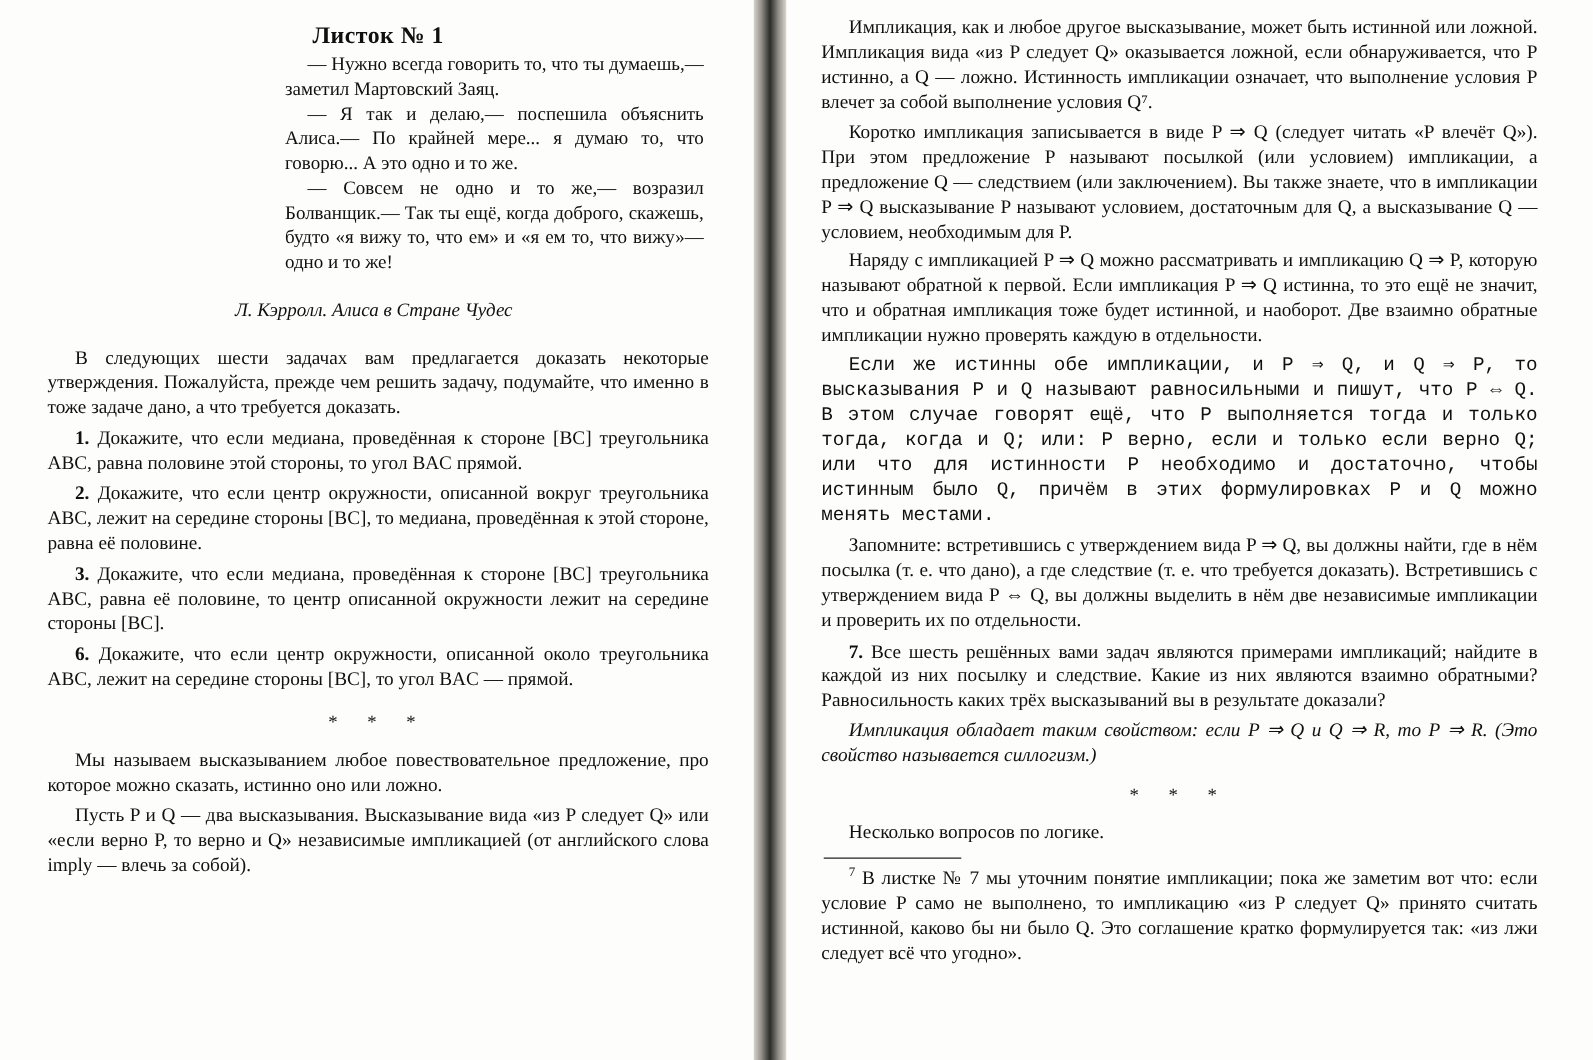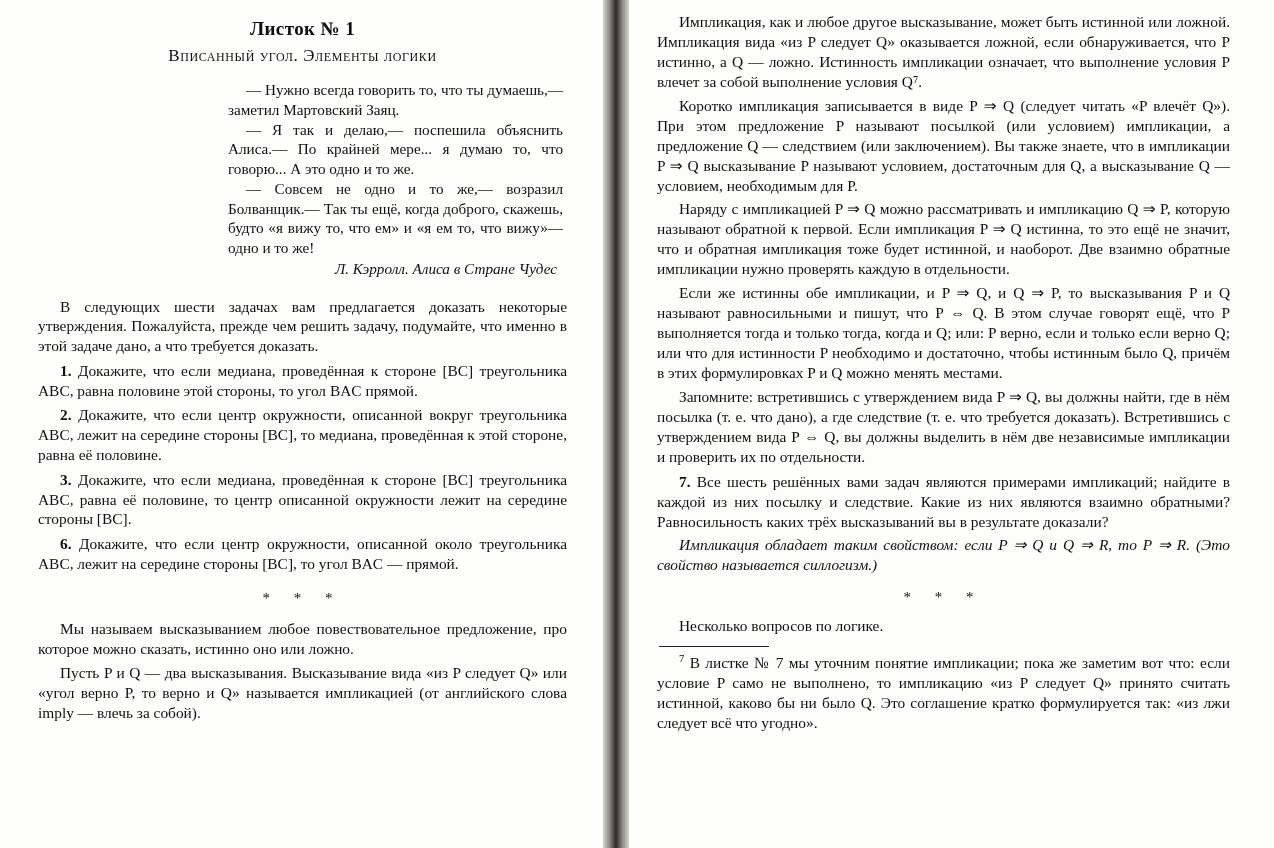--- a/index.html
+++ b/index.html
@@ -67,24 +67,24 @@
   }
   .epigraph p {
     margin: 0;
     text-indent: 18px;
   }
   .epigraph p.dash {
     text-indent: 18px;
     margin-left: 40px;
   }
   .epigraph-source {
-    text-align: right;
+    text-align: left;
     font-style: italic;
     font-size: 15.2px;
-    margin-top: 1px;
+    margin-top: 19px;
     margin-right: 6px;
   }
   .body-text p {
     margin: 0;
     font-size: 15.4px;
     line-height: 1.285;
     text-align: justify;
     text-indent: 22px;
   }
   .body-text .block { margin-top: 5px; }
@@ -127,31 +127,30 @@
 </head>
 <body>
 
 <div class="page">
 
   <div class="gutter"></div>
 
   <div class="col col-left">
 
     <div class="sheet-title">Листок № 1</div>
-    <div class="sheet-subtitle">Вписанный угол. Элементы логики</div>
 
     <div class="epigraph">
       <p class="dash">— Нужно всегда говорить то, что ты думаешь,— заметил Мартовский Заяц.</p>
       <p class="dash">— Я так и делаю,— поспешила объяснить Алиса.— По крайней мере... я думаю то, что говорю... А это одно и то же.</p>
       <p class="dash">— Совсем не одно и то же,— возразил Болванщик.— Так ты ещё, когда доброго, скажешь, будто «я вижу то, что ем» и «я ем то, что вижу»— одно и то же!</p>
       <div class="epigraph-source">Л. Кэрролл. Алиса в Стране Чудес</div>
     </div>
 
     <div class="body-text" style="margin-top:18px;">
-      <p>В следующих шести задачах вам предлагается доказать некоторые утверждения. Пожалуйста, прежде чем решить задачу, подумайте, что именно в этой задаче дано, а что требуется доказать.</p>
+      <p>В следующих шести задачах вам предлагается доказать некоторые утверждения. Пожалуйста, прежде чем решить задачу, подумайте, что именно в тоже задаче дано, а что требуется доказать.</p>
 
       <p class="block">
         <span class="num">1.</span>
         <span>Докажите, что если медиана, проведённая к стороне [BC] треугольника ABC, равна половине этой стороны, то угол BAC прямой.</span>
       </p>
       <p class="block">
         <span class="num">2.</span>
         <span>Докажите, что если центр окружности, описанной вокруг треугольника ABC, лежит на середине стороны [BC], то медиана, проведённая к этой стороне, равна её половине.</span>
       </p>
       <p class="block">
@@ -159,31 +158,31 @@
         <span>Докажите, что если медиана, проведённая к стороне [BC] треугольника ABC, равна её половине, то центр описанной окружности лежит на середине стороны [BC].</span>
       </p>
       <p class="block">
         <span class="num">6.</span>
         <span>Докажите, что если центр окружности, описанной около треугольника ABC, лежит на середине стороны [BC], то угол BAC — прямой.</span>
       </p>
 
       <div class="stars">* * *</div>
 
       <p>Мы называем высказыванием любое повествовательное предложение, про которое можно сказать, истинно оно или ложно.</p>
-      <p style="margin-top:5px;">Пусть P и Q — два высказывания. Высказывание вида «из P следует Q» или «угол верно P, то верно и Q» называется импликацией (от английского слова imply — влечь за собой).</p>
+      <p style="margin-top:5px;">Пусть P и Q — два высказывания. Высказывание вида «из P следует Q» или «если верно P, то верно и Q» независимые импликацией (от английского слова imply — влечь за собой).</p>
     </div>
   </div>
 
   <div class="col col-right">
     <div class="right-body">
 
       <p>Импликация, как и любое другое высказывание, может быть истинной или ложной. Импликация вида «из P следует Q» оказывается ложной, если обнаруживается, что P истинно, а Q — ложно. Истинность импликации означает, что выполнение условия P влечет за собой выполнение условия Q⁷.</p>
       <p style="margin-top:4px;">Коротко импликация записывается в виде P ⇒ Q (следует читать «P влечёт Q»). При этом предложение P называют посылкой (или условием) импликации, а предложение Q — следствием (или заключением). Вы также знаете, что в импликации P ⇒ Q высказывание P называют условием, достаточным для Q, а высказывание Q — условием, необходимым для P.</p>
       <p style="margin-top:4px;">Наряду с импликацией P ⇒ Q можно рассматривать и импликацию Q ⇒ P, которую называют обратной к первой. Если импликация P ⇒ Q истинна, то это ещё не значит, что и обратная импликация тоже будет истинной, и наоборот. Две взаимно обратные импликации нужно проверять каждую в отдельности.</p>
-      <p style="margin-top:4px;">Если же истинны обе импликации, и P ⇒ Q, и Q ⇒ P, то высказывания P и Q называют равносильными и пишут, что P ⇔ Q. В этом случае говорят ещё, что P выполняется тогда и только тогда, когда и Q; или: P верно, если и только если верно Q; или что для истинности P необходимо и достаточно, чтобы истинным было Q, причём в этих формулировках P и Q можно менять местами.</p>
+      <p style="margin-top:4px;font-family:Liberation Mono, monospace;">Если же истинны обе импликации, и P ⇒ Q, и Q ⇒ P, то высказывания P и Q называют равносильными и пишут, что P ⇔ Q. В этом случае говорят ещё, что P выполняется тогда и только тогда, когда и Q; или: P верно, если и только если верно Q; или что для истинности P необходимо и достаточно, чтобы истинным было Q, причём в этих формулировках P и Q можно менять местами.</p>
       <p style="margin-top:4px;">Запомните: встретившись с утверждением вида P ⇒ Q, вы должны найти, где в нём посылка (т. е. что дано), а где следствие (т. е. что требуется доказать). Встретившись с утверждением вида P ⇔ Q, вы должны выделить в нём две независимые импликации и проверить их по отдельности.</p>
 
       <p style="margin-top:5px;">
         <span class="num">7.</span>
         <span>Все шесть решённых вами задач являются примерами импликаций; найдите в каждой из них посылку и следствие. Какие из них являются взаимно обратными? Равносильность каких трёх высказываний вы в результате доказали?</span>
       </p>
 
       <p style="margin-top:4px;font-style:italic;">Импликация обладает таким свойством: если P ⇒ Q и Q ⇒ R, то P ⇒ R. (Это свойство называется силлогизм.)</p>
 
       <div class="stars-r">* * *</div>

